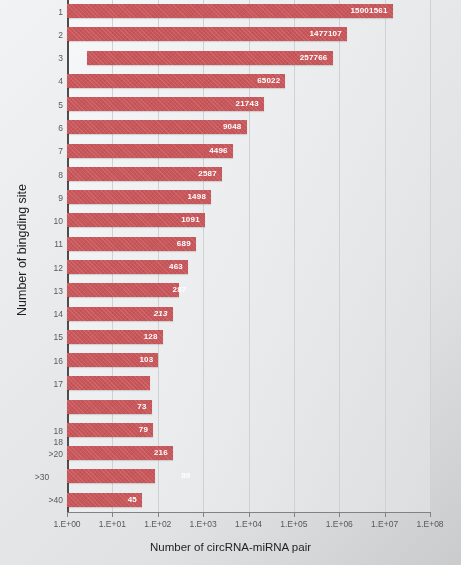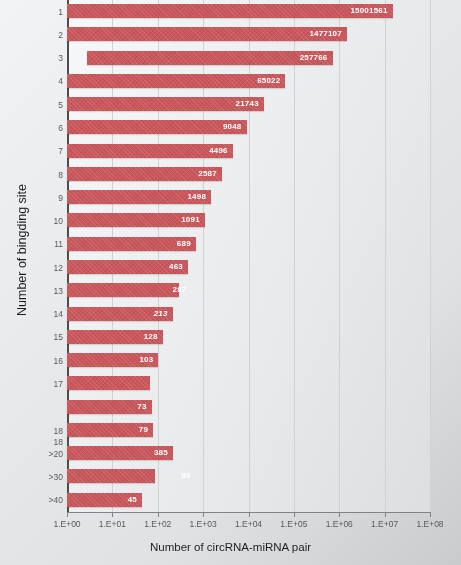--- a/index.html
+++ b/index.html
@@ -179,21 +179,21 @@
       <div class="cat-label" style="top: 239.364px;">11</div>
       <div class="cat-label" style="top: 262.636px;">12</div>
       <div class="cat-label" style="top: 285.909px;">13</div>
       <div class="cat-label" style="top: 309.182px;">14</div>
       <div class="cat-label" style="top: 332.455px;">15</div>
       <div class="cat-label" style="top: 355.727px;">16</div>
       <div class="cat-label" style="top: 379px;">17</div>
       <div class="cat-label" style="top: 402.273px; margin-top: 35px;">18</div>
       <div class="cat-label" style="top: 425.545px;">18</div>
       <div class="cat-label" style="top: 448.818px;">&gt;20</div>
-      <div class="cat-label" style="top: 472.091px;">&gt;30</div>
+      <div class="cat-label" style="top: 472.091px; text-align: center;">&gt;30</div>
       <div class="cat-label" style="top: 495.364px;">&gt;40</div>
     </div>
 
   <div id="y-axis-title">Number of bingding site</div>
   <div id="x-axis-title">Number of circRNA-miRNA pair</div>
 
 <div class="xtick-mark" style="left: 67px;"></div>
     <div class="xtick-label" style="left: 67px;">1.E+00</div>
     <div class="xtick-mark" style="left: 112.375px;"></div>
     <div class="xtick-label" style="left: 112.375px;">1.E+01</div>
@@ -281,21 +281,21 @@
     <div class="bar-row" style="top: 395.636px; left: 67px; width: 363px; height: 23.2727px;">
       <div class="bar" style="width: 84.5483px;"></div>
       <div class="bar-label" style="left: 0px; width: 79.5483px;">73</div>
     </div>
     <div class="bar-row" style="top: 418.909px; left: 67px; width: 363px; height: 23.2727px;">
       <div class="bar" style="width: 86.1048px;"></div>
       <div class="bar-label" style="left: 0px; width: 81.1048px;">79</div>
     </div>
     <div class="bar-row" style="top: 442.182px; left: 67px; width: 363px; height: 23.2727px;">
       <div class="bar" style="width: 105.926px;"></div>
-      <div class="bar-label" style="left: 0px; width: 100.926px;">385</div>
+      <div class="bar-label" style="left: 0px; width: 100.926px;">216</div>
     </div>
     <div class="bar-row" style="top: 465.455px; left: 67px; width: 363px; height: 23.2727px;">
       <div class="bar" style="width: 88.4536px;"></div>
       <div class="bar-label" style="left: 0px; width: 83.4536px; padding-left: 40px;">89</div>
     </div>
     <div class="bar-row" style="top: 488.727px; left: 67px; width: 363px; height: 23.2727px;">
       <div class="bar" style="width: 75.0145px;"></div>
       <div class="bar-label" style="left: 0px; width: 70.0145px;">45</div>
     </div>
   </div>

